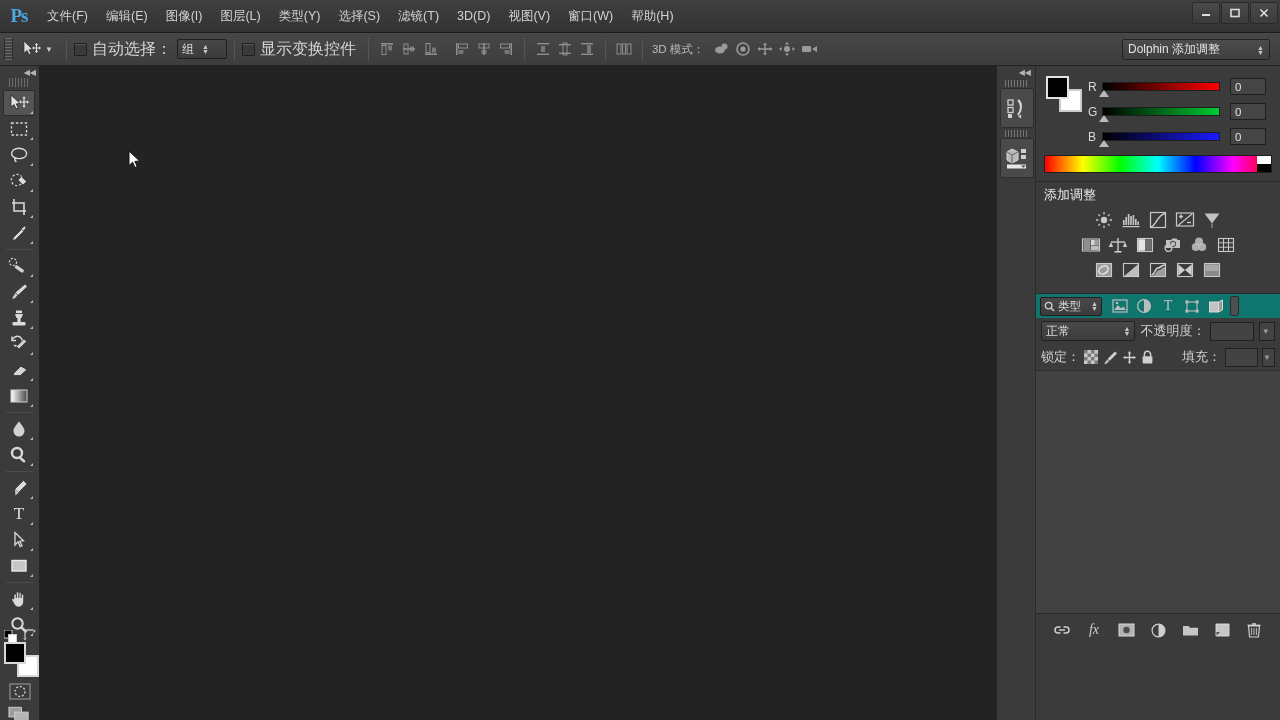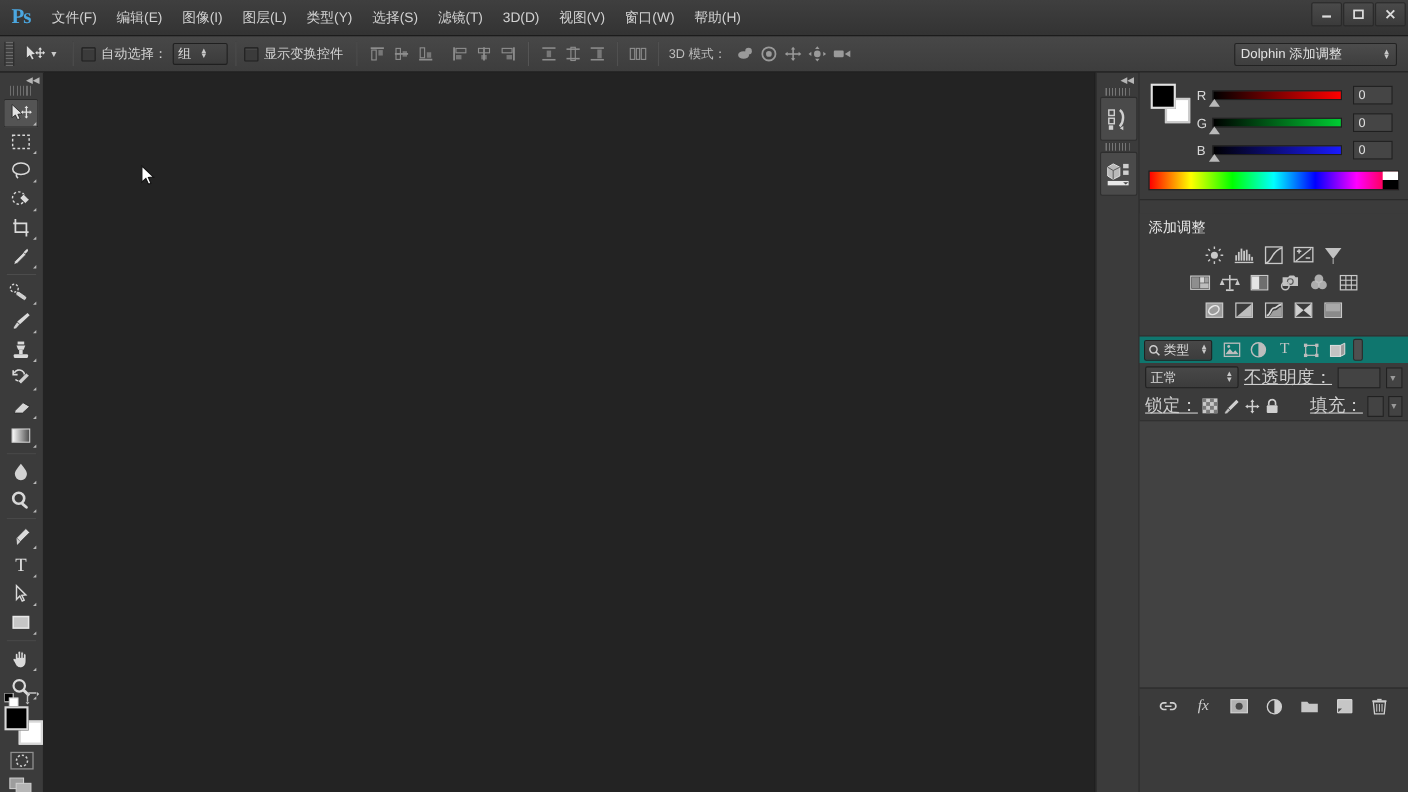--- a/index.html
+++ b/index.html
@@ -48,21 +48,21 @@
   }
   .tool-preview {
     width:26px; height:24px; display:flex; align-items:center; justify-content:center;
   }
   .opt-caret { color:#c9c9c9; font-size:8px; margin:0 6px 0 1px; }
   .vdiv { width:1px; height:22px; background:#2e2e2e; border-right:1px solid #555; margin:0 7px; }
   .opt-check {
     width:13px; height:13px; background:#3b3b3b;
     border:1px solid #1f1f1f; box-shadow:inset 0 1px 0 #555; border-radius:1px;
   }
-  .opt-label { font-size:12px; color:#d4d4d4; margin:0 5px; white-space:nowrap; }
+  .opt-label { font-size:16px; color:#d4d4d4; margin:0 5px; white-space:nowrap; }
   .opt-select {
     height:20px; min-width:50px; background:linear-gradient(#474747,#3b3b3b);
     border:1px solid #1f1f1f; border-radius:2px; color:#dcdcdc; font-size:12px;
     display:flex; align-items:center; padding:0 4px; gap:8px;
   }
   .spin { display:flex; flex-direction:column; line-height:5px; font-size:7px; color:#c8c8c8; }
   .align-btn { width:22px; height:22px; display:flex; align-items:center; justify-content:center; }
   .mode3d-label { font-size:11.5px; color:#bdbdbd; margin:0 6px 0 2px; white-space:nowrap; }
   .ws-select {
     position:absolute; right:10px; top:6px; height:21px; width:148px;
@@ -150,39 +150,39 @@
   .sl-thumb { position:absolute; top:7px; left:-4px; width:0; height:0;
     border-left:5px solid transparent; border-right:5px solid transparent;
     border-bottom:7px solid #b9b9b9; }
   .sl-val { margin-left:10px; width:36px; height:17px; background:#454545;
     border:1px solid #1f1f1f; color:#e0e0e0; font-size:11.5px; line-height:16px;
     padding-left:4px; }
   .spectrum { position:relative; height:18px; margin:2px 8px 8px 8px; border:1px solid #1e1e1e; }
   .spec-bw { position:absolute; right:0; top:0; width:14px; height:100%; }
 
   
-  .adj-title { font-size:13px; color:#e8e8e8; padding:4px 0 6px 8px;margin-top:12px; }
+  .adj-title { font-size:13px; color:#e8e8e8; padding:4px 0 6px 8px; }
   .adj-grid { padding:0 6px 8px 6px; }
   .adj-row { display:flex; justify-content:center; gap:5px; margin-bottom:5px; }
   .adj-btn { width:22px; height:20px; display:flex; align-items:center; justify-content:center; }
 
   
   .filterrow { display:flex; align-items:center; height:24px; padding:3px 4px;
     background:#0f766e; }
   .fsel { height:19px; width:62px; background:linear-gradient(#484848,#3c3c3c);
     border:1px solid #212121; border-radius:2px; display:flex; align-items:center;
     padding:0 3px; gap:3px; color:#dcdcdc; font-size:11.5px; }
   .ficon { width:24px; height:20px; display:flex; align-items:center; justify-content:center; }
   .fswitch { width:9px; height:20px; background:#4f4f4f; border:1px solid #2b2b2b;
     border-radius:2px; margin-left:2px; }
   .bmrow { display:flex; align-items:center; height:26px; padding:2px 5px; gap:5px; }
   .bm-select { height:20px; width:112px; background:linear-gradient(#484848,#3c3c3c);
     border:1px solid #212121; border-radius:2px; color:#dcdcdc; font-size:12px;
     display:flex; align-items:center; justify-content:space-between; padding:0 4px; }
-  .sm-lab { font-size:16px; color:#cfcfcf; white-space:nowrap;text-decoration:underline; }
+  .sm-lab { font-size:13px; color:#cfcfcf; white-space:nowrap; }
   .numfield { height:19px; width:52px; background:#434343; border:1px solid #212121;
     display:flex; align-items:center; justify-content:flex-end; padding-right:3px; }
   .numfield .ar { color:#9a9a9a; font-size:8px; }
   .lockrow { display:flex; align-items:center; height:26px; padding:2px 5px; gap:4px; }
   .lockicon { width:19px; height:19px; display:flex; align-items:center; justify-content:center; }
   .layerlist { height:243px; background:#424242; border-top:1px solid #2e2e2e; }
   .layerfoot { height:26px; background:#3b3b3b; border-top:1px solid #2a2a2a;
     display:flex; align-items:flex-end; justify-content:center; gap:14px; }
   .lf-ico { width:18px; height:18px; display:flex; align-items:center; justify-content:center; }
   svg { display:block; }

